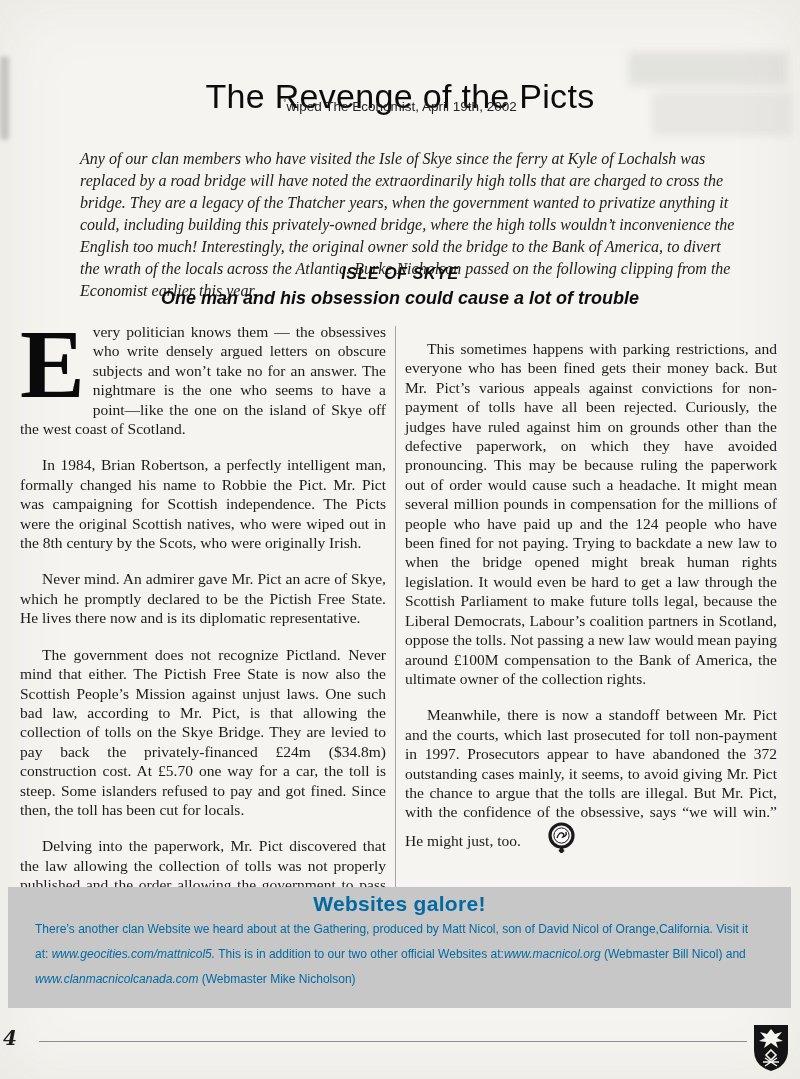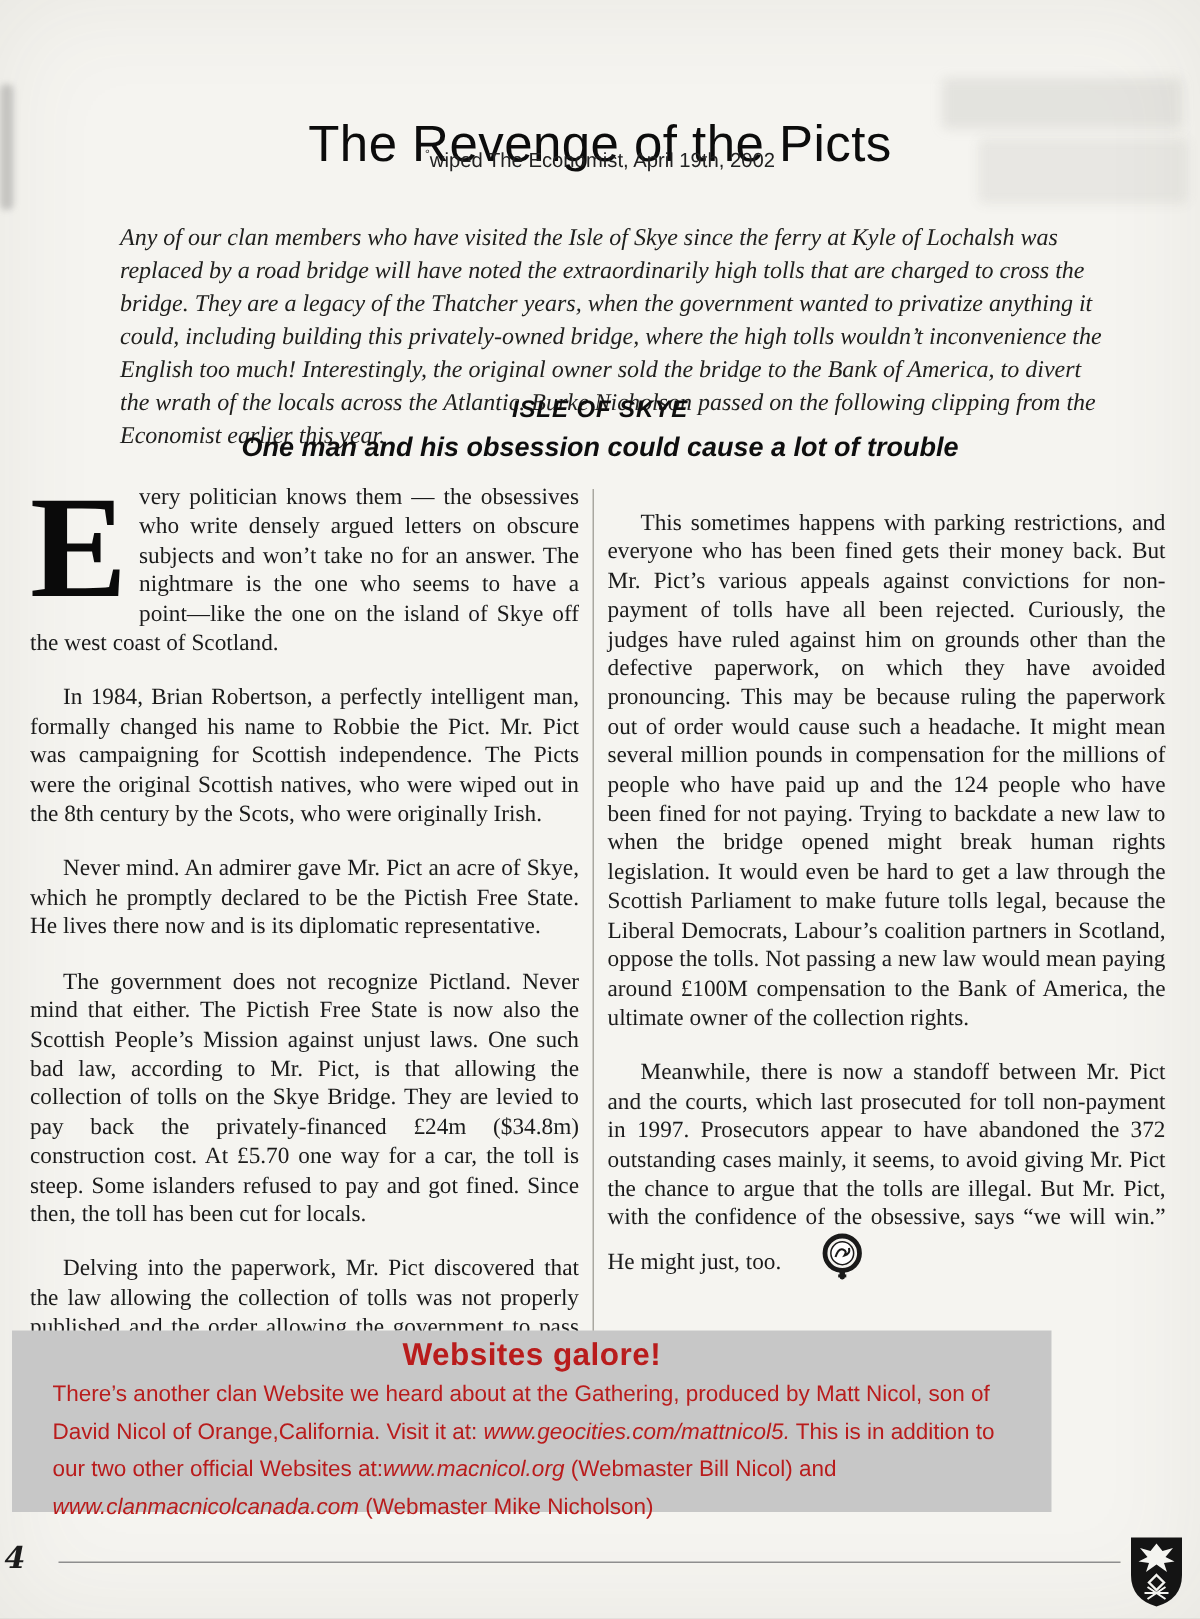--- a/index.html
+++ b/index.html
@@ -51,28 +51,28 @@
     font-size:15.5px; line-height:19.4px; color:#1b1b1b;
   }
   .columns p.indent { text-indent:22px;margin-top:17px; }
   .dropcap {
     float:left; font-weight:bold; font-size:97px; line-height:74px;
     padding:6px 8px 0 0; color:#0a0a0a; font-family:"Liberation Serif", serif;
   }
   .crest-inline { display:inline-block; vertical-align:-10px; margin-left:5px; }
   
   .websites-box {
-    position:absolute; top:887px; left:8px; width:693px; height:121px;
+    position:absolute; top:887px; left:8px; width:783px; height:121px;
     background:#c7c7c7; box-sizing:border-box; padding:5px 27px 0 27px;
-    font-family:"Liberation Sans", sans-serif; color:#b91c1c;
+    font-family:"Liberation Sans", sans-serif; color:#0369a1;
   }
   .websites-box .box-heading {
     margin:0; text-align:center; font-size:21px; font-weight:bold; letter-spacing:0.3px;
   }
-  .websites-box .box-body { font-size:15px; line-height:25px; margin-top:1px; }
+  .websites-box .box-body { font-size:12px; line-height:25px; margin-top:1px; }
   .websites-box .url { font-style:italic; }
   
   .page-number {
     position:absolute; left:3px; top:1026px;
     font-family:"DejaVu Serif", serif; font-style:italic; font-weight:bold; font-size:20px;
   }
   .footer-line { position:absolute; left:39px; top:1041px; width:708px; height:1px; background:#8e8e8e; }
   .footer-shield { position:absolute; left:752px; top:1024px; width:38px; height:48px; }
   
   .ghost { position:absolute; background:rgba(150,148,142,0.18); filter:blur(4px); border-radius:4px; }

